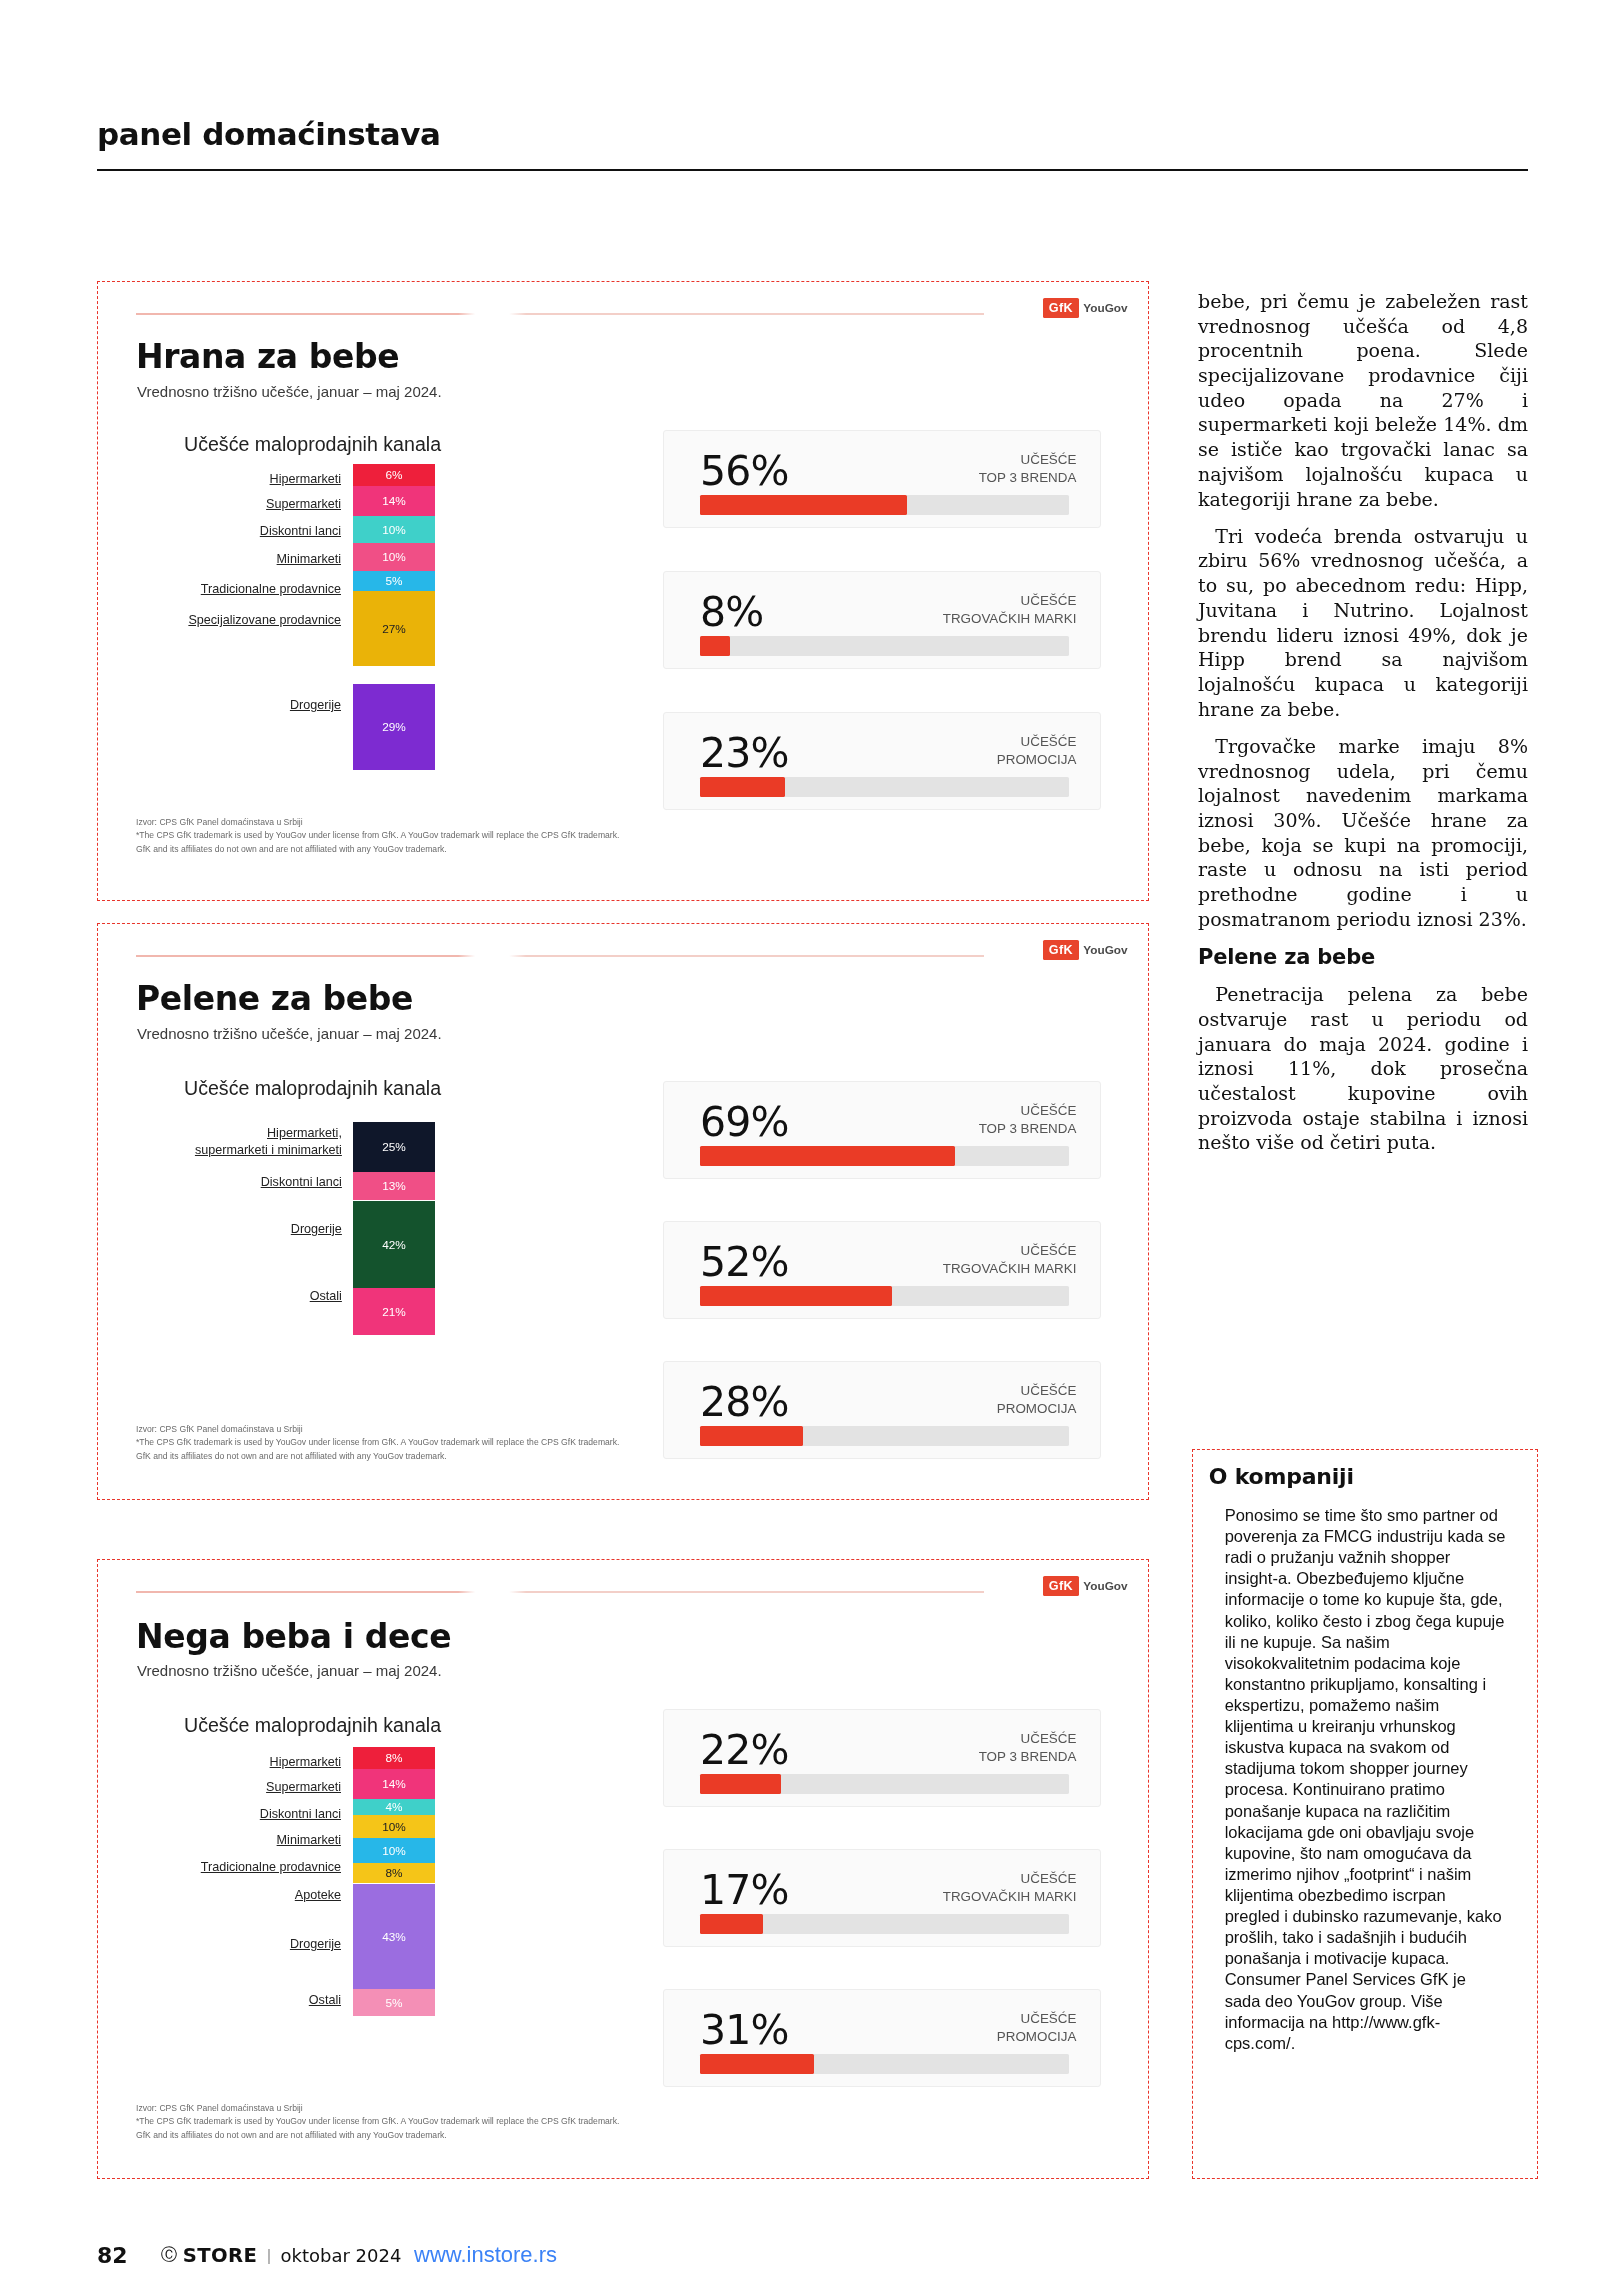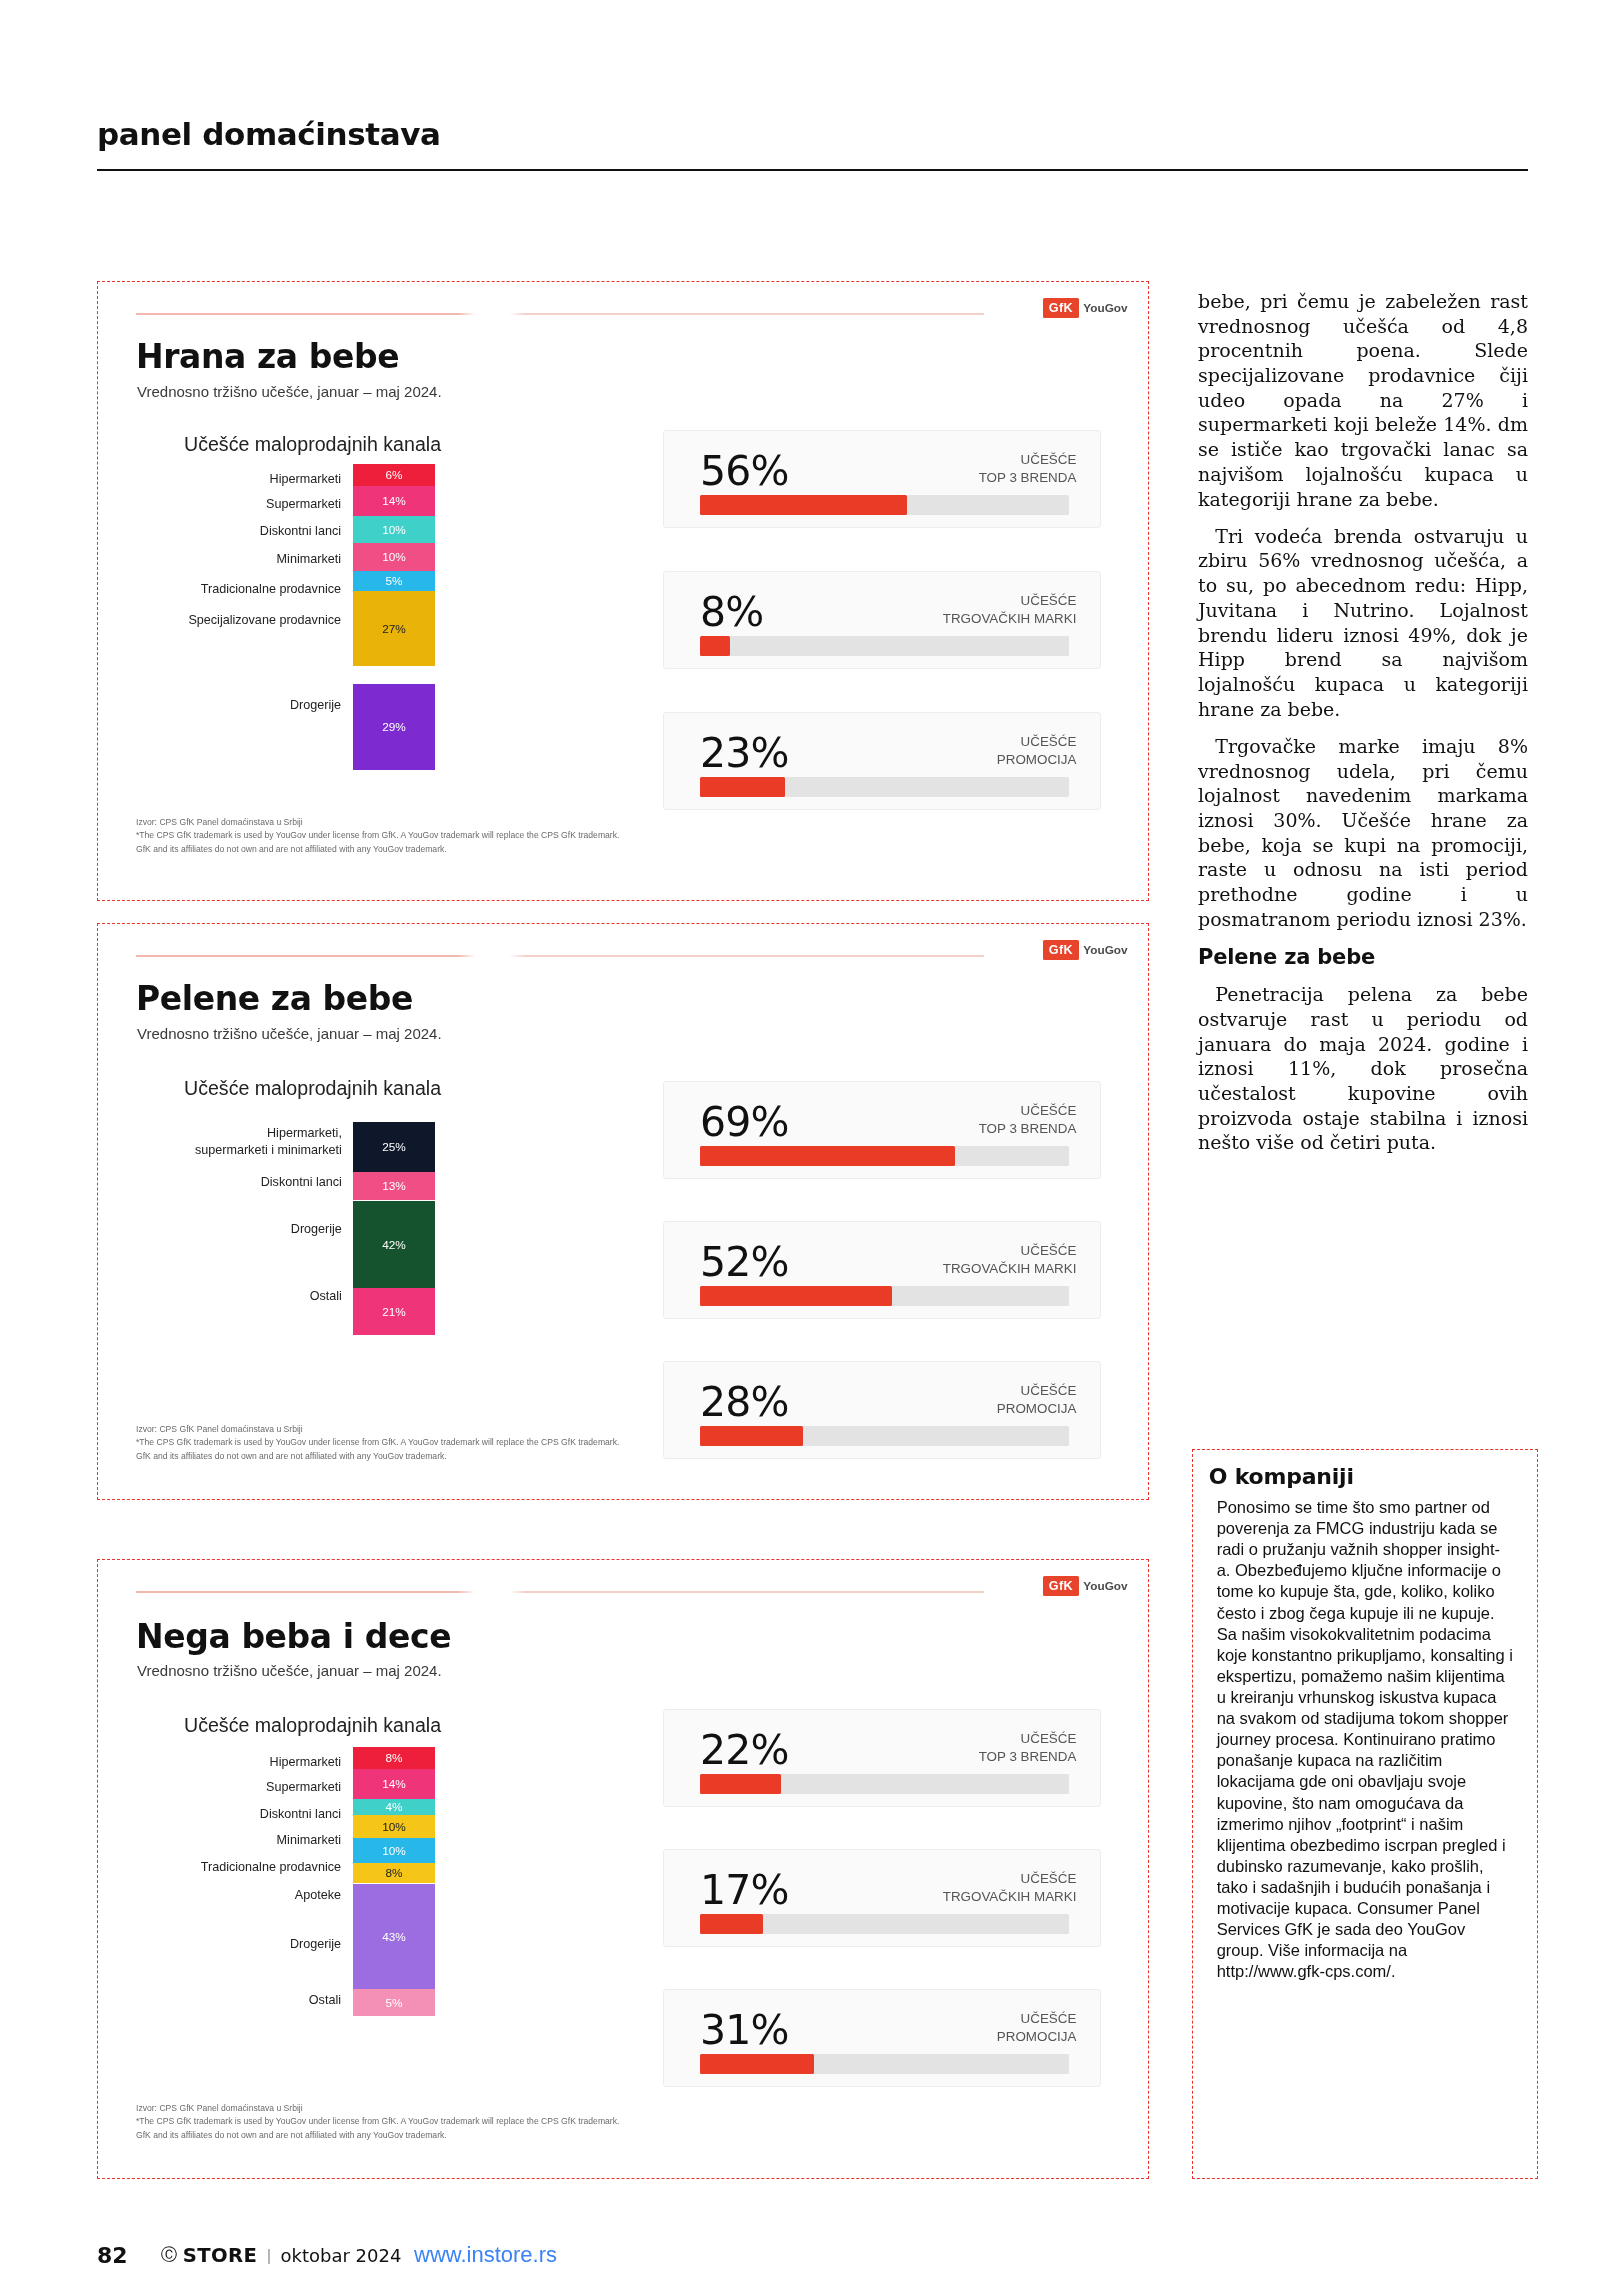--- a/index.html
+++ b/index.html
@@ -38,21 +38,21 @@
   .gfk .yg{color:#4a4a4a;font-size:11.8px;font-weight:bold;}
   .topline{position:absolute;left:38px;top:31px;width:848px;height:1.6px;
     background:linear-gradient(to right,#f1b7ae 0%,#f1b7ae 38%,#ffffff 40%,#ffffff 44%,#f3cfc8 46%,#f3cfc8 100%);}
 
   .p-title{position:absolute;font-family:"DejaVu Sans",sans-serif;font-weight:bold;
     font-size:33px;color:#111;letter-spacing:-0.4px;}
   .p-sub{position:absolute;font-size:15px;color:#3a3a3a;}
   .p-chan{position:absolute;font-size:19.6px;color:#222;}
 
   
-  .lbl{position:absolute;right:0;font-size:12.6px;color:#222;text-align:right;white-space:nowrap;}
+  .lbl{position:absolute;right:0;font-size:12.6px;color:#222;text-align:right;white-space:nowrap;text-decoration:underline;}
   .stackwrap{position:absolute;}
   .seg{position:absolute;left:0;width:100%;display:flex;align-items:center;justify-content:center;
     font-size:11.8px;color:#fff;font-weight:normal;}
   .seg.dark{color:#222;}
 
   
   .kpi{position:absolute;background:#fafafa;border:0.8px solid #ededed;border-radius:3.1px;}
   .kpi .big{position:absolute;left:36px;top:15.7px;font-family:"DejaVu Sans",sans-serif;
     font-weight:normal;font-size:41px;color:#111;letter-spacing:-0.8px;}
   .kpi .cap{position:absolute;right:23.6px;top:20.4px;text-align:right;font-size:13.4px;color:#555;line-height:1.35;}
@@ -74,21 +74,21 @@
     font-weight:bold;font-size:21px;margin:11px 0 11px 0;letter-spacing:-0.2px;
   }
 
   
   #company{
     position:absolute;left:1192px;top:1449px;width:346px;height:730px;
     border:1.6px dashed #e8342a;box-sizing:border-box;padding:14px 15.7px 7.9px 15.7px;
   }
   #company h4{margin:0 0 7.9px 0;font-family:"DejaVu Sans",sans-serif;
     font-weight:bold;font-size:22px;color:#111;letter-spacing:-0.2px;}
-  #company p{margin:8px;font-family:"Liberation Sans",sans-serif;
+  #company p{margin:16px;font-family:"Liberation Sans",sans-serif;
     font-size:16.5px;line-height:1.28;color:#111;}
 
   
   .footer{position:absolute;left:97px;top:2242px;display:flex;align-items:center;gap:0;}
   .pg{font-family:"DejaVu Sans",sans-serif;font-weight:bold;font-size:22px;color:#111;}
   .f-logo{margin-left:33px;display:flex;align-items:center;gap:5.5px;}
   .f-logo .c{font-size:16.5px;color:#111;}
   .f-logo .s{font-family:"DejaVu Sans",sans-serif;font-weight:bold;font-size:19.6px;color:#111;letter-spacing:0.4px;}
   .f-sep{margin:0 9.4px;color:#999;font-size:17.3px;}
   .f-date{font-family:"DejaVu Sans",sans-serif;font-weight:normal;font-size:18px;color:#111;}

